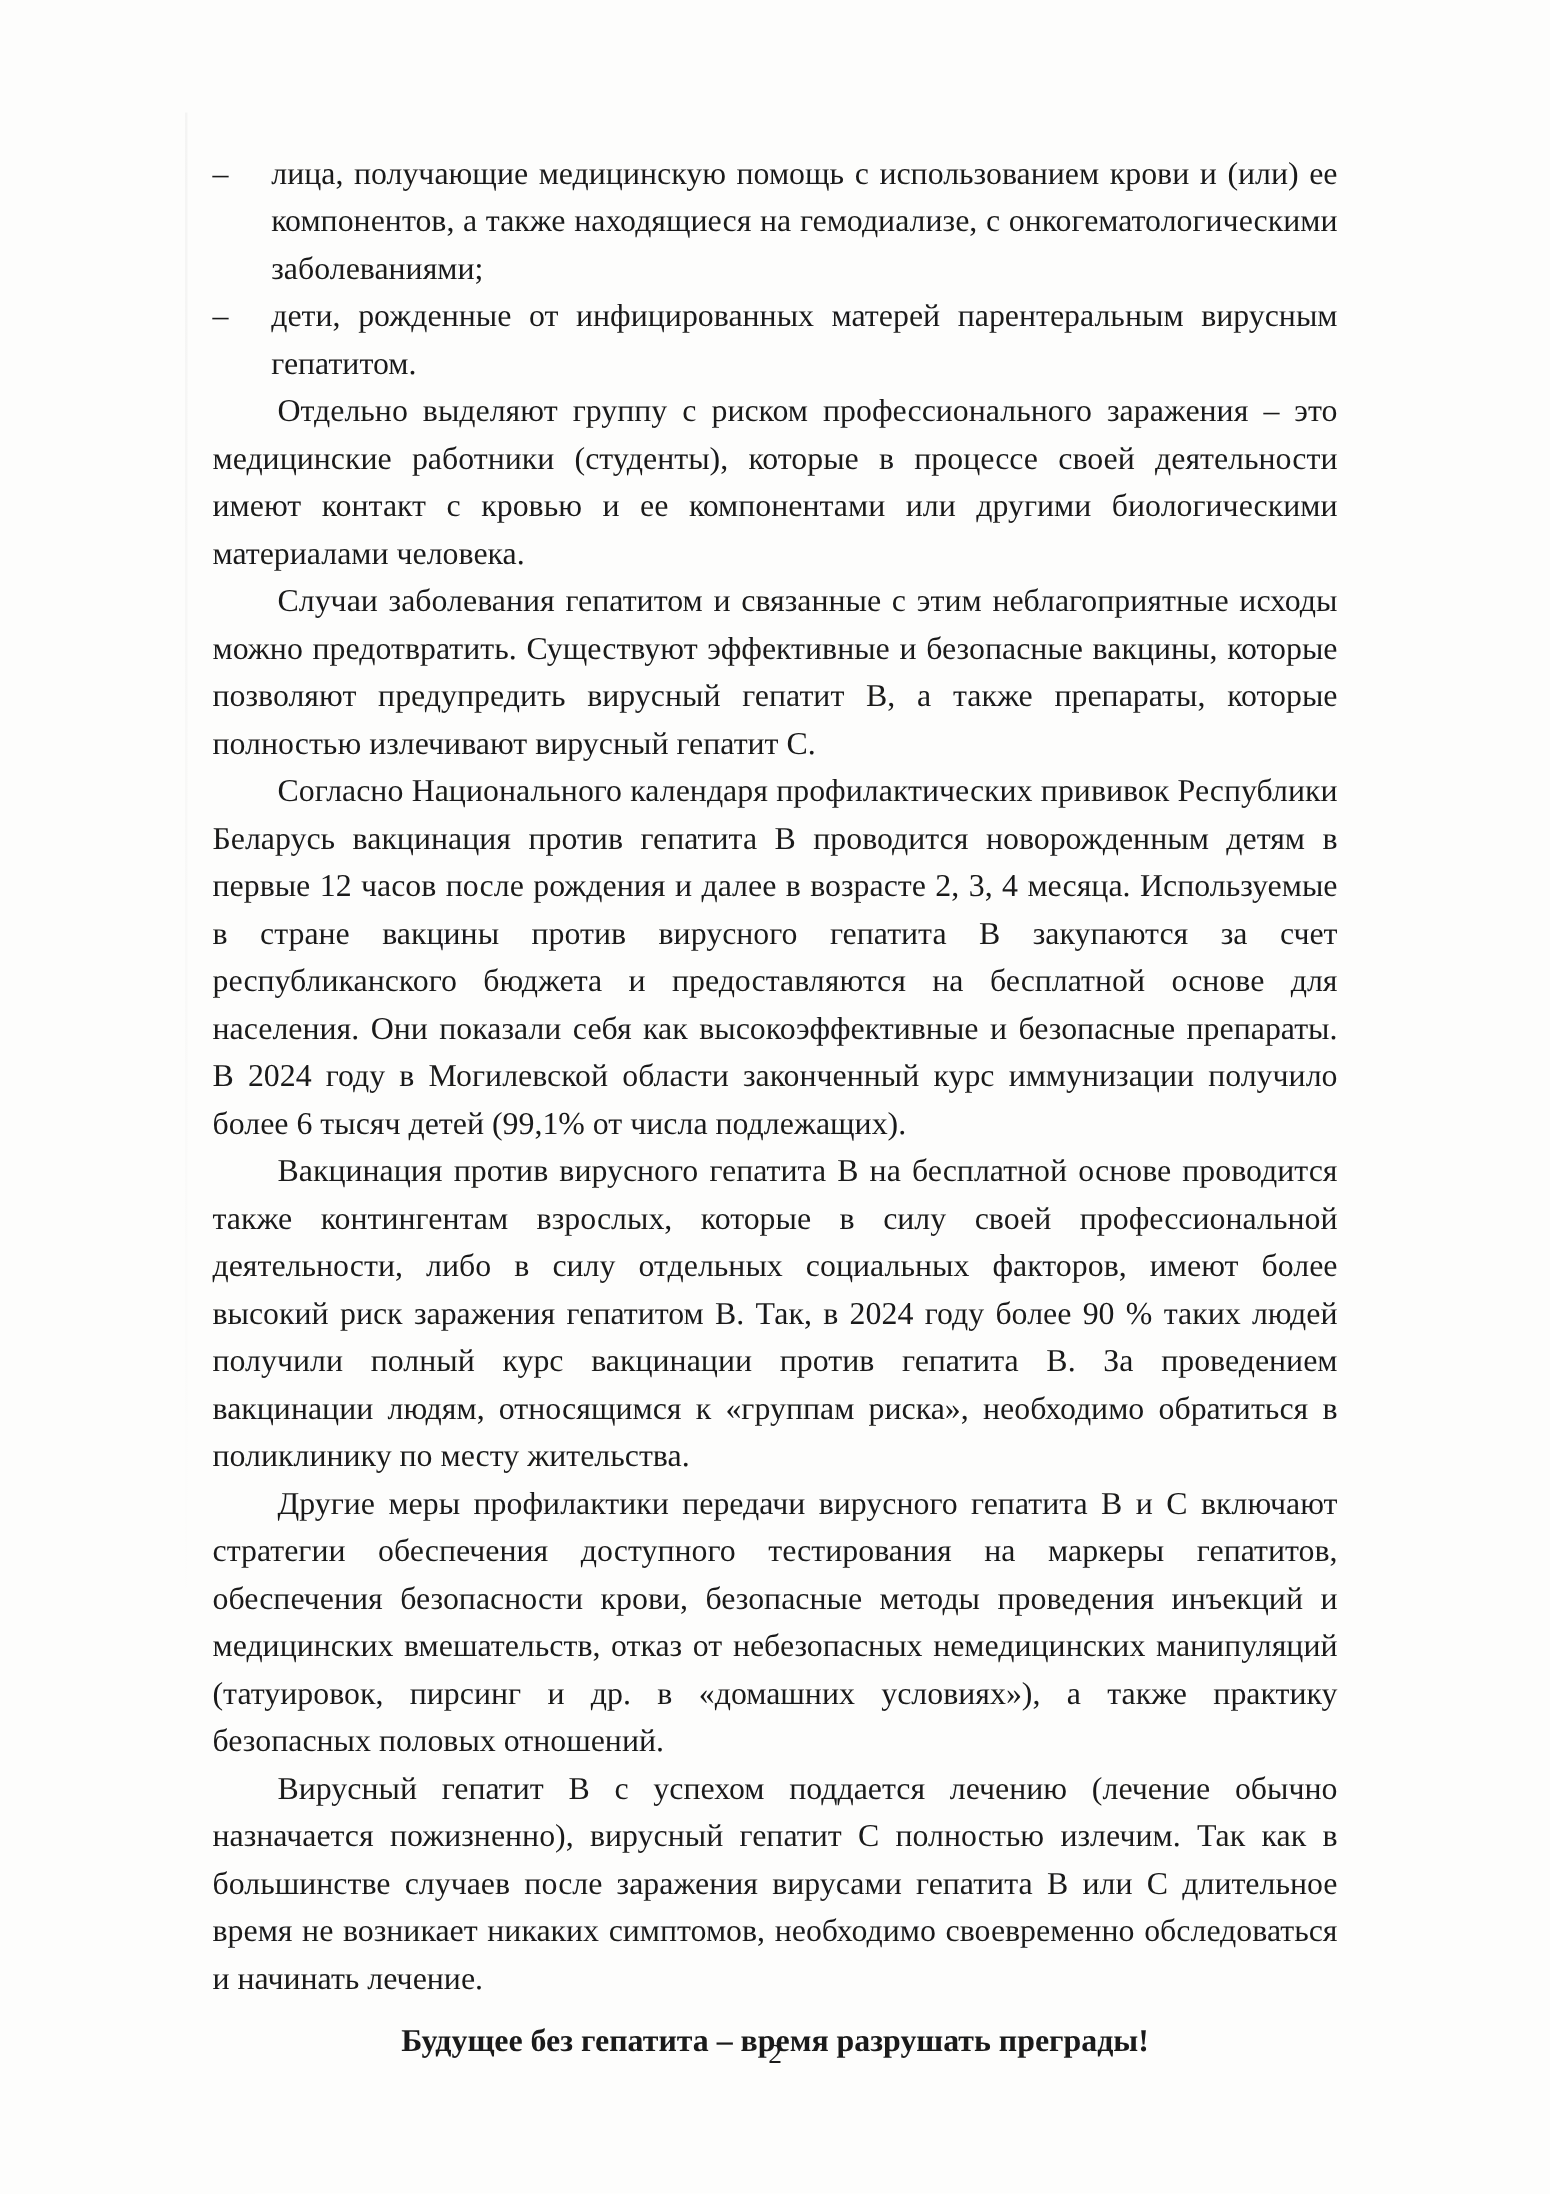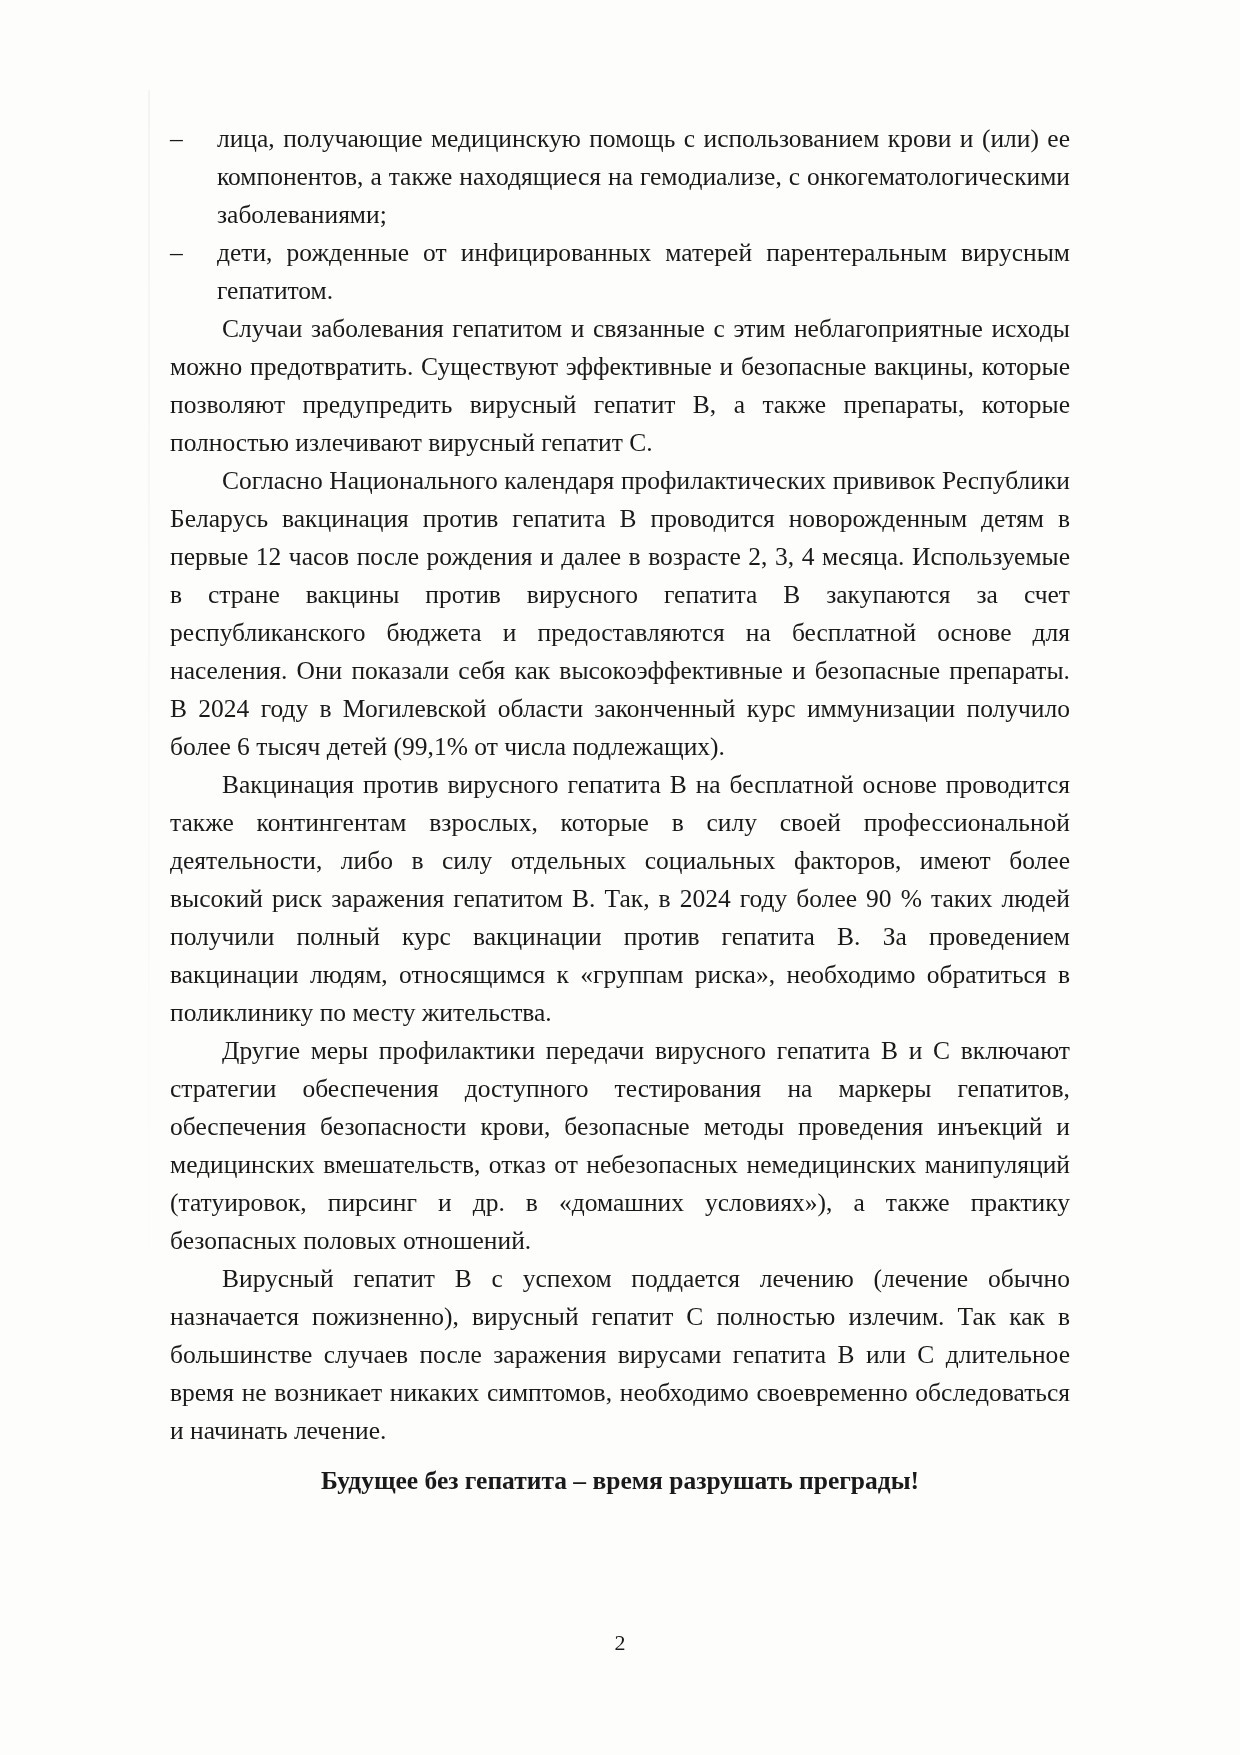--- a/index.html
+++ b/index.html
@@ -101,20 +101,21 @@
       <li class="bullet-item">
         <span class="dash">–</span>
         <span>лица, получающие медицинскую помощь с использованием крови и (или) ее компонентов, а также находящиеся на гемодиализе, с онкогематологическими заболеваниями;</span>
       </li>
       <li class="bullet-item">
         <span class="dash">–</span>
         <span>дети, рожденные от инфицированных матерей парентеральным вирусным гепатитом.</span>
       </li>
     </ul>
 
+    <p class="para">Отдельно выделяют группу с риском профессионального заражения – это медицинские работники (студенты), которые в процессе своей деятельности имеют контакт с кровью и ее компонентами или другими биологическими материалами человека.</p>
     <p class="para">Случаи заболевания гепатитом и связанные с этим неблагоприятные исходы можно предотвратить. Существуют эффективные и безопасные вакцины, которые позволяют предупредить вирусный гепатит В, а также препараты, которые полностью излечивают вирусный гепатит С.</p>
     <p class="para">Согласно Национального календаря профилактических прививок Республики Беларусь вакцинация против гепатита В проводится новорожденным детям в первые 12 часов после рождения и далее в возрасте 2, 3, 4 месяца. Используемые в стране вакцины против вирусного гепатита В закупаются за счет республиканского бюджета и предоставляются на бесплатной основе для населения. Они показали себя как высокоэффективные и безопасные препараты. В 2024 году в Могилевской области законченный курс иммунизации получило более 6 тысяч детей (99,1% от числа подлежащих).</p>
     <p class="para">Вакцинация против вирусного гепатита В на бесплатной основе проводится также контингентам взрослых, которые в силу своей профессиональной деятельности, либо в силу отдельных социальных факторов, имеют более высокий риск заражения гепатитом В. Так, в 2024 году более 90 % таких людей получили полный курс вакцинации против гепатита В. За проведением вакцинации людям, относящимся к «группам риска», необходимо обратиться в поликлинику по месту жительства.</p>
     <p class="para">Другие меры профилактики передачи вирусного гепатита В и С включают стратегии обеспечения доступного тестирования на маркеры гепатитов, обеспечения безопасности крови, безопасные методы проведения инъекций и медицинских вмешательств, отказ от небезопасных немедицинских манипуляций (татуировок, пирсинг и др. в «домашних условиях»), а также практику безопасных половых отношений.</p>
     <p class="para last-line-normal">Вирусный гепатит В с успехом поддается лечению (лечение обычно назначается пожизненно), вирусный гепатит С полностью излечим. Так как в большинстве случаев после заражения вирусами гепатита В или С длительное время не возникает никаких симптомов, необходимо своевременно обследоваться и начинать лечение.</p>
 
     <p class="slogan">Будущее без гепатита –  время разрушать преграды!</p>
 
   </div>
 

